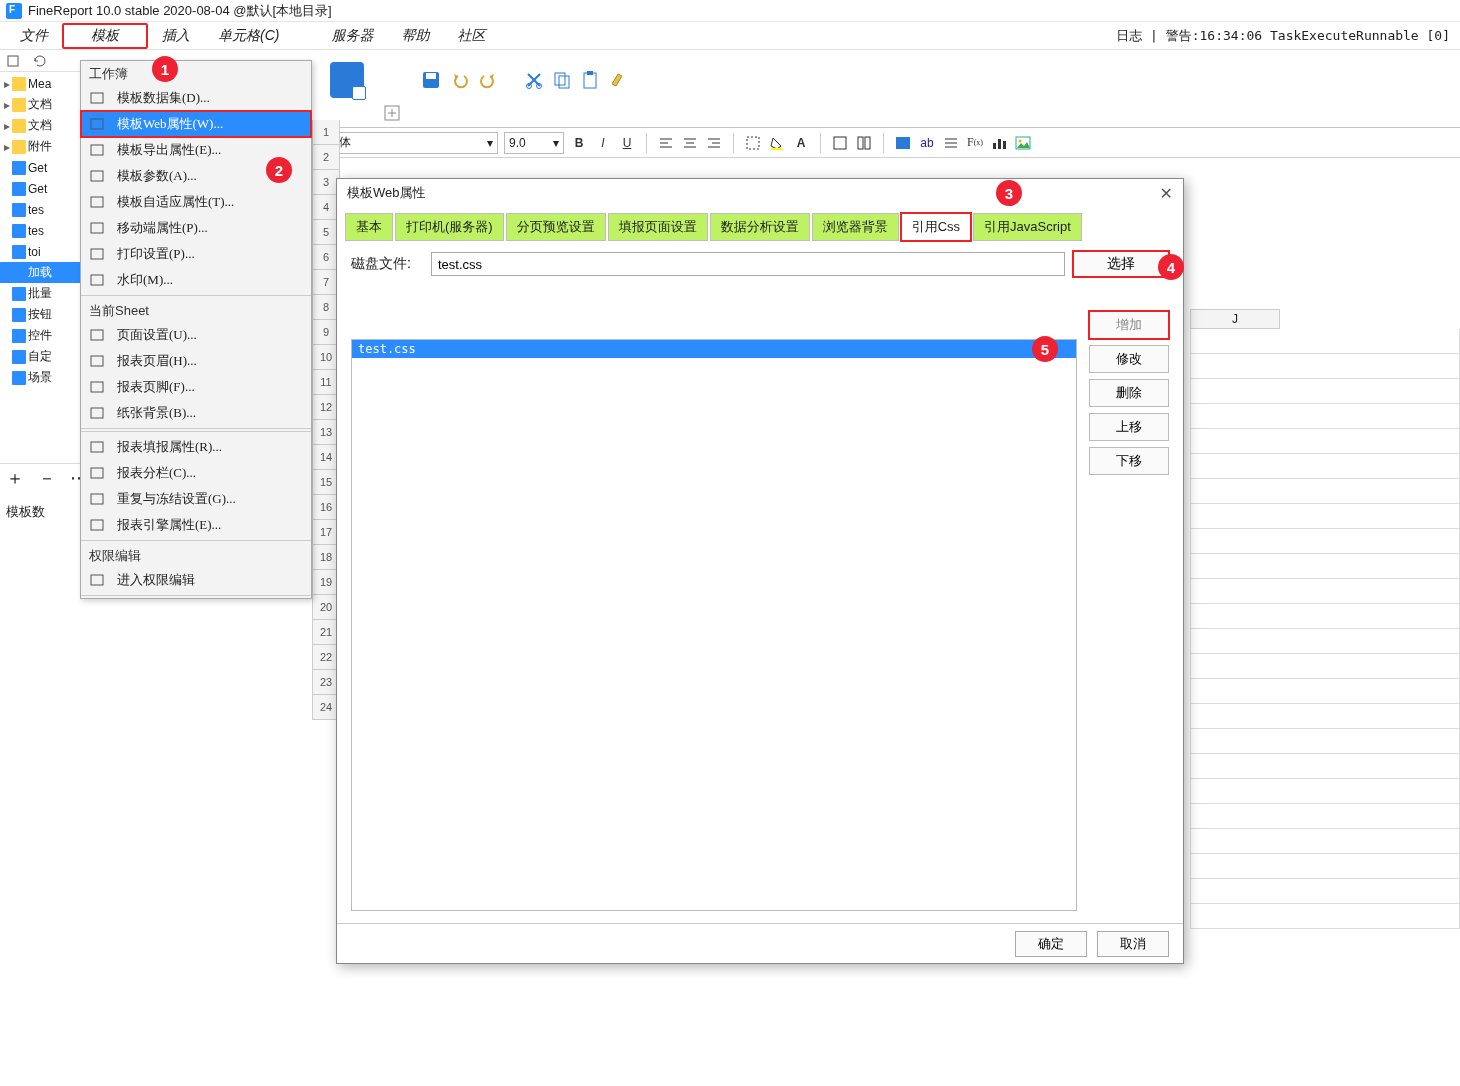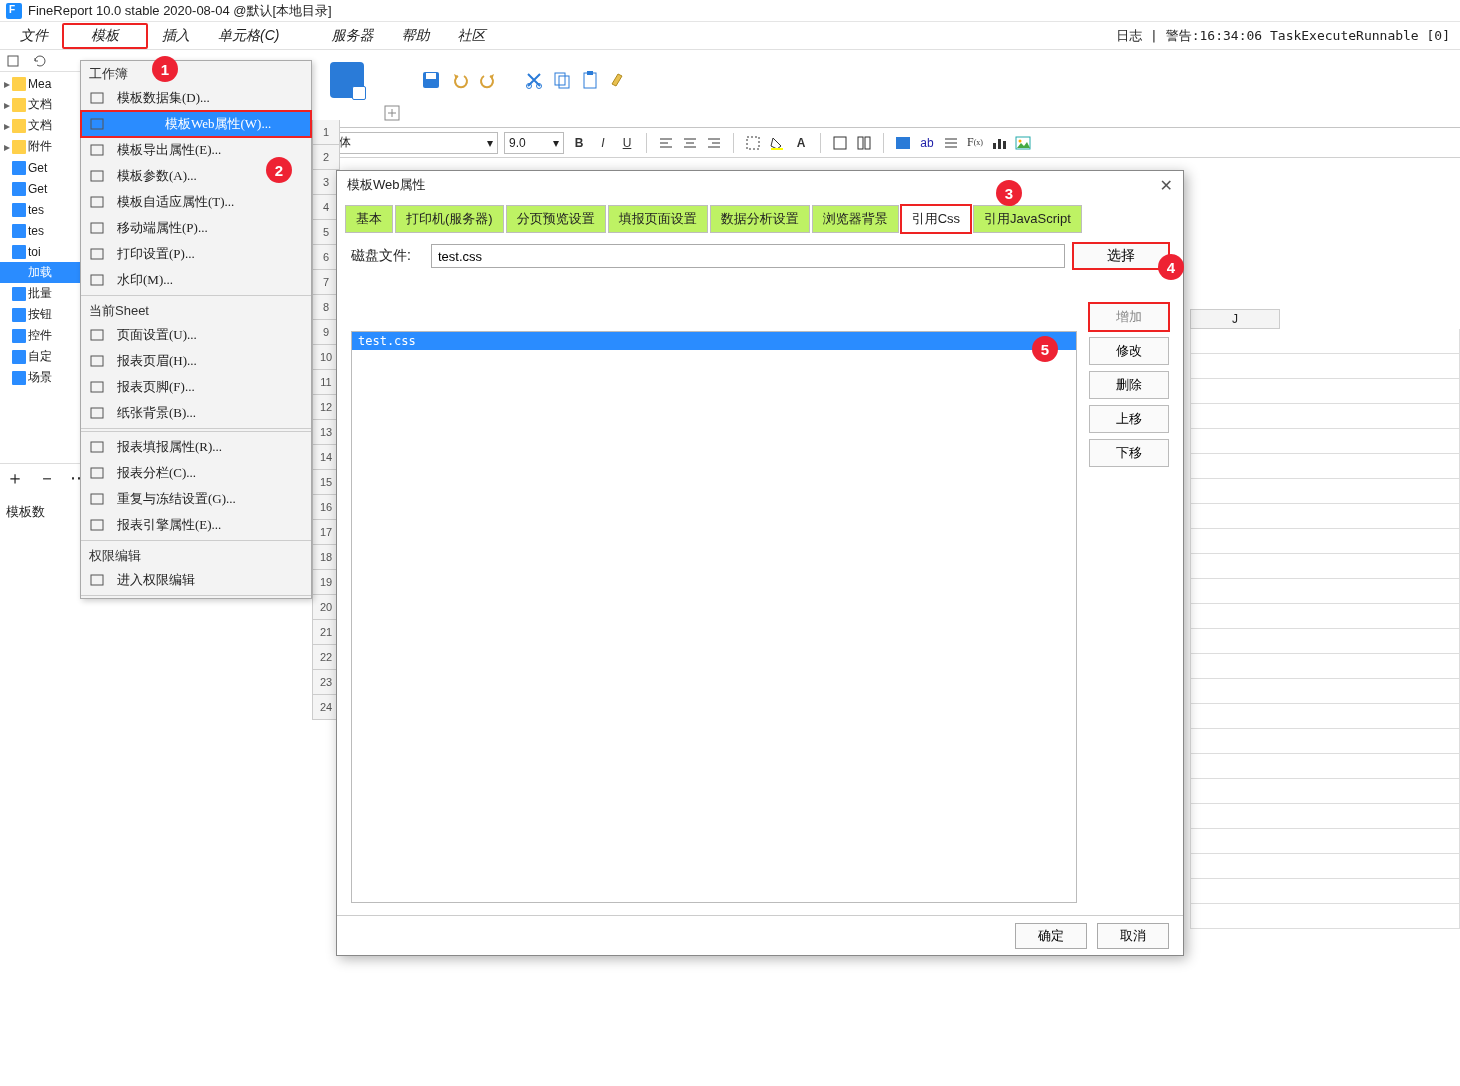--- a/index.html
+++ b/index.html
@@ -25,38 +25,38 @@
   .tree-item .fold { width:14px; height:14px; display:inline-block; margin-right:2px; background:#ffd04a; border-radius:1px;}
   .tree-item .ficon { width:14px; height:14px; display:inline-block; margin-right:2px; background:#2a8cff; border-radius:1px;}
   .tree-item.selected { background:#2a8cff; color:#fff;}
   .tree-item .tri { width:10px; text-align:center; color:#666;}
   .bottomtool { position:absolute; bottom:0; display:flex; gap:14px; padding:4px 6px; border-top:1px solid #ddd; width:100%; height:28px; align-items:center; font-size:18px;}
   
   .dropdown { position:absolute; left:80px; top:60px; width:232px; background:#f3f3f3; border:1px solid #aaa; box-shadow:2px 2px 6px rgba(0,0,0,0.2); z-index:2000;}
   .dropdown .section-label { padding:4px 8px 2px 8px; color:#333; background:#f3f3f3; font-size:13px;}
   .dropdown .ditem { display:flex; align-items:center; height:26px; padding:0 8px; cursor:default; font-family:"SimSun","Microsoft YaHei"; font-size:13px;}
   .dropdown .ditem .dicon { width:18px; height:16px; margin-right:10px; display:inline-flex; align-items:center; justify-content:center; color:#555;}
-  .dropdown .ditem.hl { background:#2a8cff; color:#fff; outline:2px solid #e22; outline-offset:-1px;gap:48px;}
+  .dropdown .ditem.hl { background:#2a8cff; color:#fff; outline:2px solid #e22; outline-offset:-1px;}
   .dropdown .sep { height:1px; background:#ccc; margin:2px 0;}
   
   .designarea { position:absolute; left:312px; top:60px; right:0; bottom:0; background:#fff;}
   .bigicon-row { height:40px; display:flex; align-items:center; gap:8px; padding:4px 18px; border-bottom:0; }
   .bigicon { width:34px; height:36px; background:#2a7bd8; border-radius:4px; position:relative;}
   .bigicon::after{content:""; position:absolute; right:-2px; bottom:-2px; width:12px; height:12px; background:#fff; border:1px solid #2a7bd8; border-radius:2px;}
   .tabstrip { height:30px; display:flex; align-items:flex-end; border-bottom:1px solid #c5c5c5; padding-left:72px; margin-top:-2px;}
   .tab { height:28px; display:flex; align-items:center; padding:0 10px; border:1px solid #c5c5c5; border-bottom:none; background:#fff; font-size:13px; gap:6px;}
   .tab .x { margin-left:120px; color:#555; font-size:14px;}
   .fmtbar { height:30px; display:flex; align-items:center; gap:6px; padding:4px 10px; border-bottom:1px solid #d0d0d0;}
   .combo { height:22px; border:1px solid #bbb; background:#fff; display:flex; align-items:center; padding:0 4px; font-size:12px;}
   .combo.font { width:176px;}
   .combo.size { width:60px;}
   .ficon2 { width:18px; height:18px; display:inline-flex; align-items:center; justify-content:center; color:#333; border-radius:2px;}
   .sep2 { width:1px; height:20px; background:#ccc; margin:0 4px;}
   
-  .dialog { position:absolute; left:336px; top:170px; width:848px; height:786px; background:#fff; border:1px solid #888; box-shadow:3px 3px 12px rgba(0,0,0,0.3); z-index:2500; display:flex; flex-direction:column;}
+  .dialog { position:absolute; left:336px; top:178px; width:848px; height:786px; background:#fff; border:1px solid #888; box-shadow:3px 3px 12px rgba(0,0,0,0.3); z-index:2500; display:flex; flex-direction:column;}
   .dlg-title { height:28px; display:flex; align-items:center; justify-content:space-between; padding:0 10px; font-size:13px;}
   .dlg-close { font-size:16px; color:#555; cursor:default;}
   .dlg-tabs { display:flex; gap:2px; padding:6px 8px 0 8px;}
   .dlg-tab { border:1px solid #bdbdbd; background:#bef264; padding:4px 10px; font-size:13px; cursor:default;}
   .dlg-tab.active { background:#fff; outline:2px solid #e22; outline-offset:-1px;}
   .dlg-body { flex:1; padding:4px 14px; position:relative;}
   .row1 { display:flex; align-items:center; gap:8px; margin-top:6px;}
   .row1 .lbl { width:72px; font-size:14px;}
   .row1 input[type=text] { flex:1; height:24px; border:1px solid #aaa; padding:0 6px; font-size:13px;}
   .row1 .btn { width:96px; height:26px; border:1px solid #bbb; background:#fafafa; outline:2px solid #e22; outline-offset:-1px; font-size:14px;}

